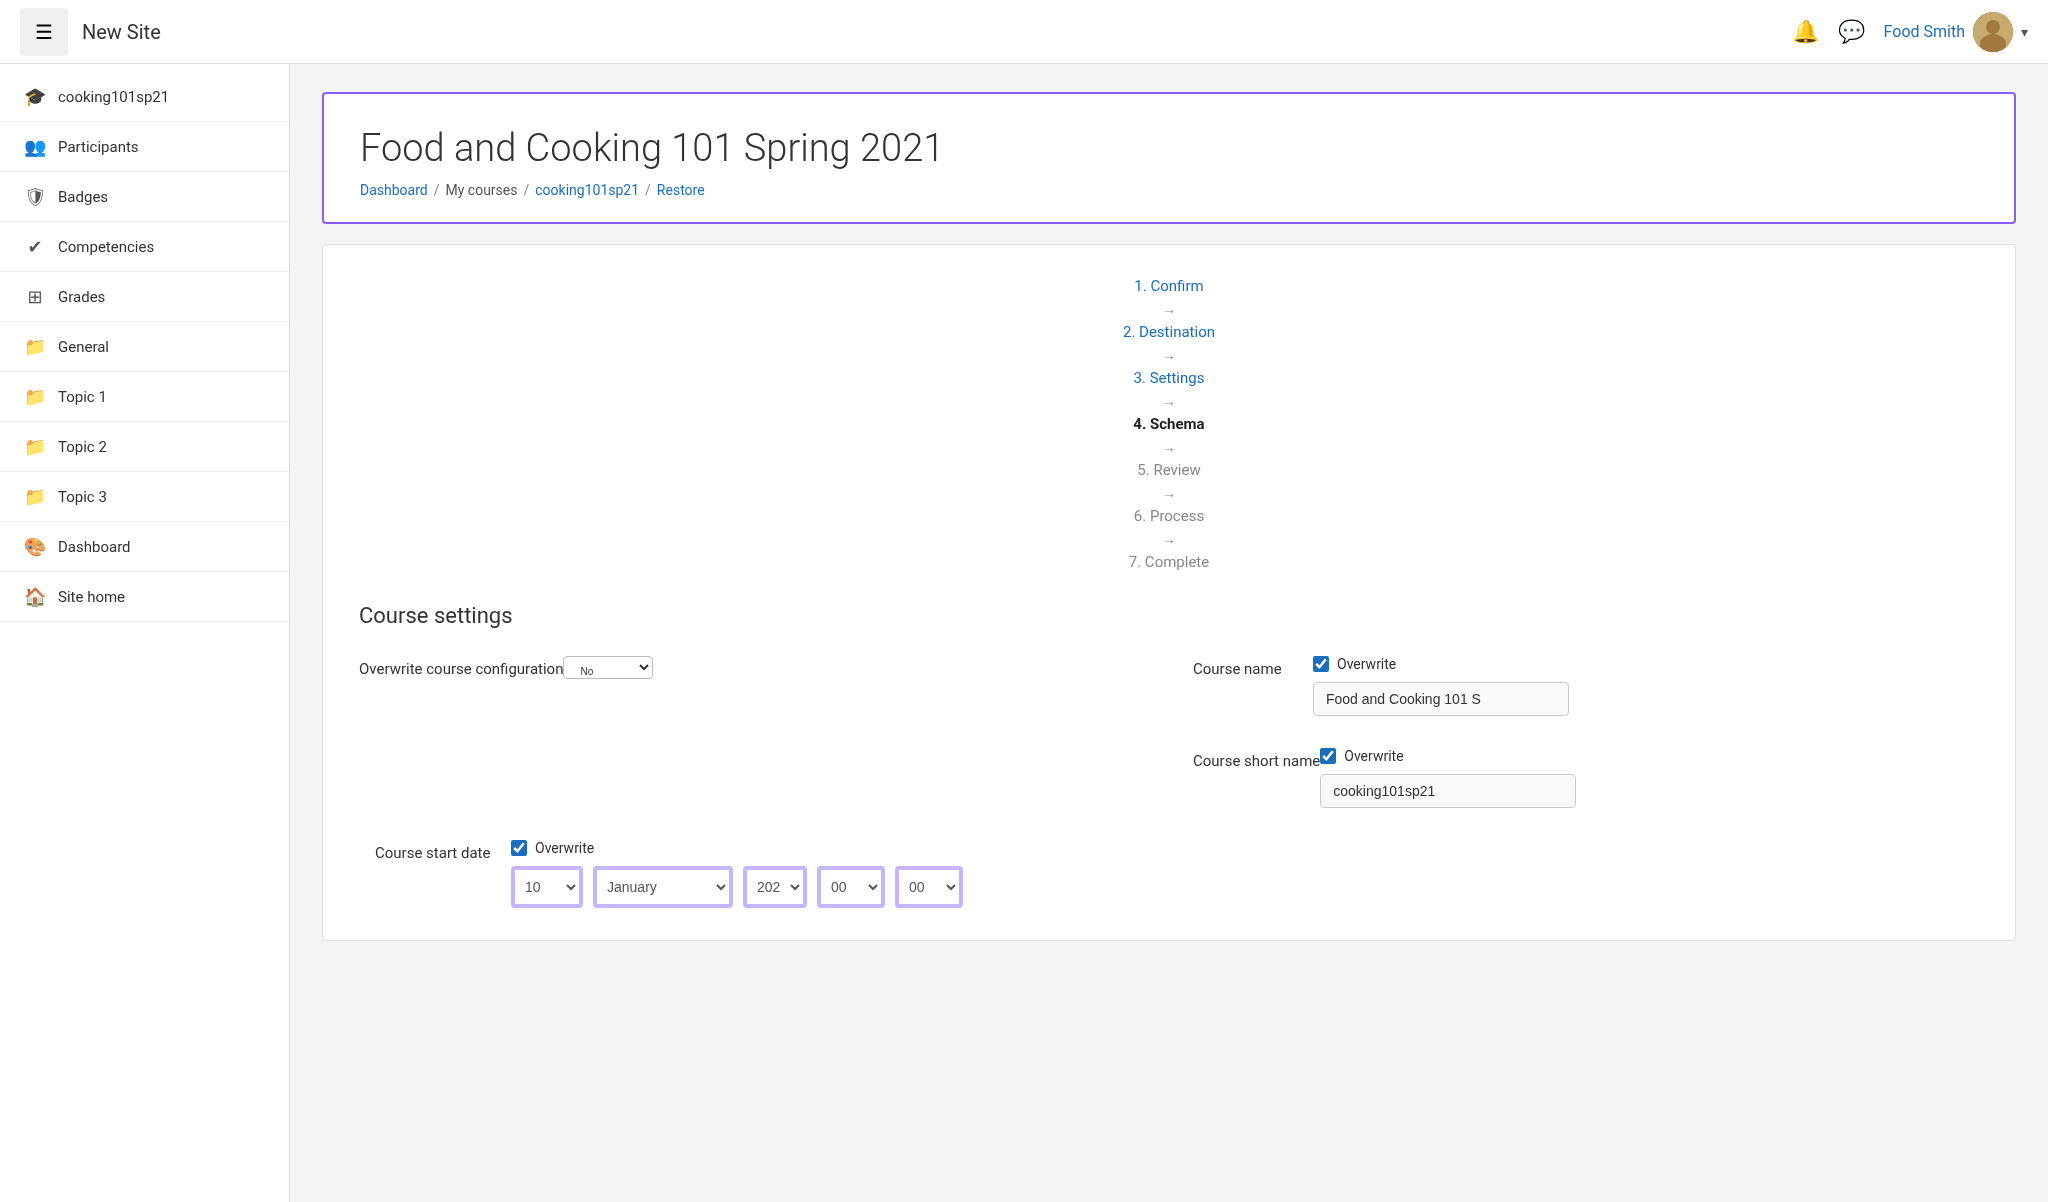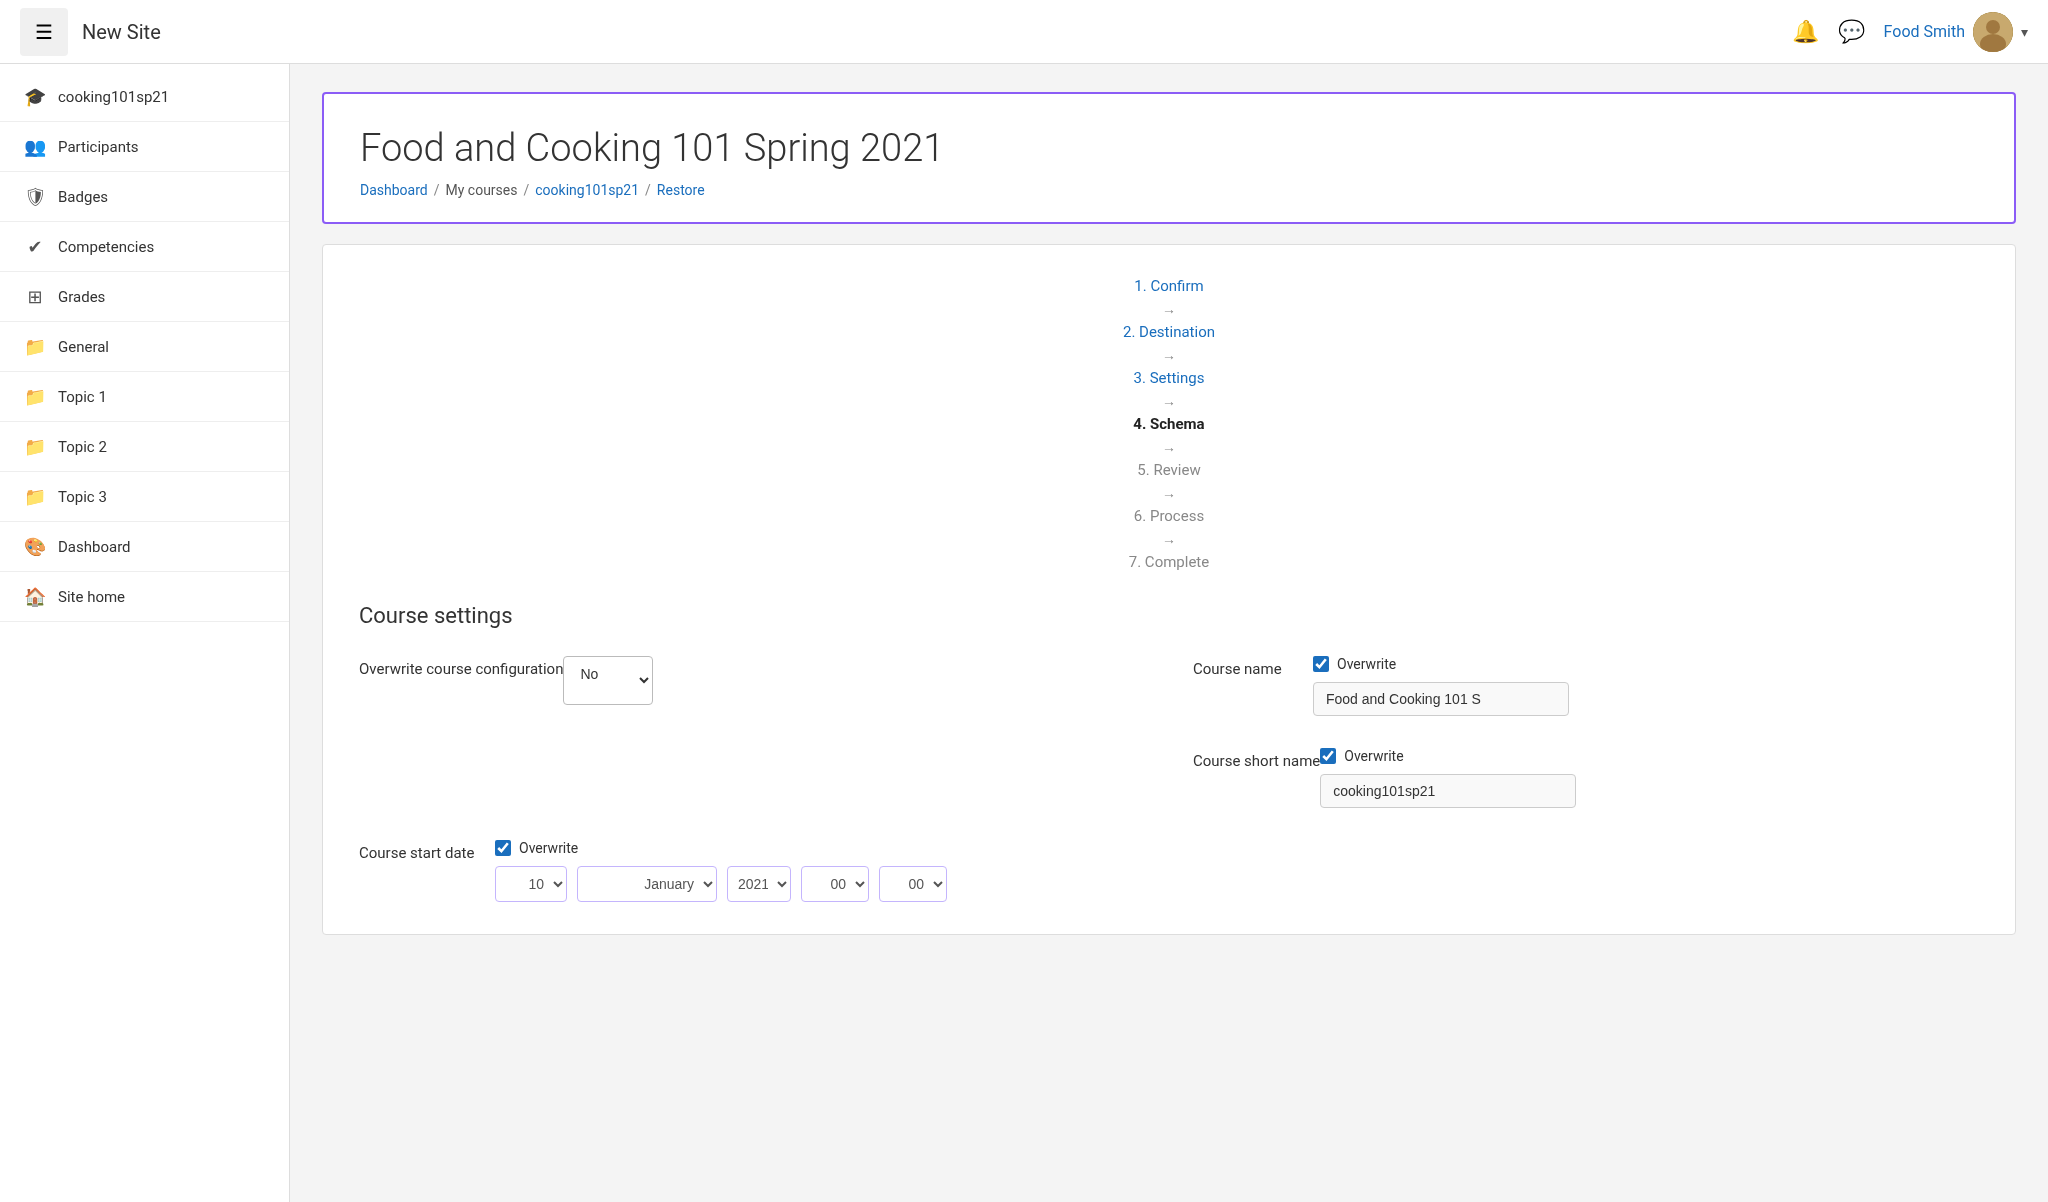--- a/index.html
+++ b/index.html
@@ -215,22 +215,22 @@
       padding: 8px 12px;
       font-size: 14px;
       background: #f9f9f9;
       color: #333;
       width: 256px;
     }
 
     .select-control {
       border: 1px solid #bbb;
       border-radius: 4px;
-      padding: 8px 28px 21px 12px;
-      font-size: 14px;
+      padding: 8px 28px 0 12px;
+      font-size: 10px;
       background: #fff;
       color: #333;
       appearance: auto;
       cursor: pointer;
       min-width: 90px;
     }
 
     
     .date-row {
       display: flex;
@@ -242,28 +242,28 @@
       display: flex;
       flex-direction: column;
       gap: 10px;
     }
     .date-inputs {
       display: flex;
       gap: 10px;
       align-items: center;
     }
     .date-select {
-      border: 1px solid #c4b5fd;
+      border: 4px solid #c4b5fd;
       border-radius: 4px;
       padding: 8px 6px;
       font-size: 14px;
       background: #fff;
       color: #555;
       width: 72px;
-      text-align: right;
+      text-align: left;
       appearance: auto;
     }
     .month-select {
       width: 140px;
     }
     .year-select {
       width: 64px;
     }
     .time-select {
       width: 68px;
@@ -415,21 +415,21 @@
             <div class="overwrite-row">
               <input type="checkbox" class="checkbox-blue" checked="" style="">
               <span>Overwrite</span>
             </div>
             <input type="text" class="text-input" value="cooking101sp21" style="">
           </div>
         </div>
 
       </div>
 
-      <div class="date-row" style="margin-top: 32px;">
+      <div class="date-row" style="margin-top: 32px; margin-left: 16px;">
         <span class="setting-label">Course start date</span>
         <div class="date-controls">
           <div class="overwrite-row">
             <input type="checkbox" class="checkbox-blue" checked="" style="">
             <span>Overwrite</span>
           </div>
           <div class="date-inputs">
             <select class="date-select">
               <option value="10">10</option>
             </select>

